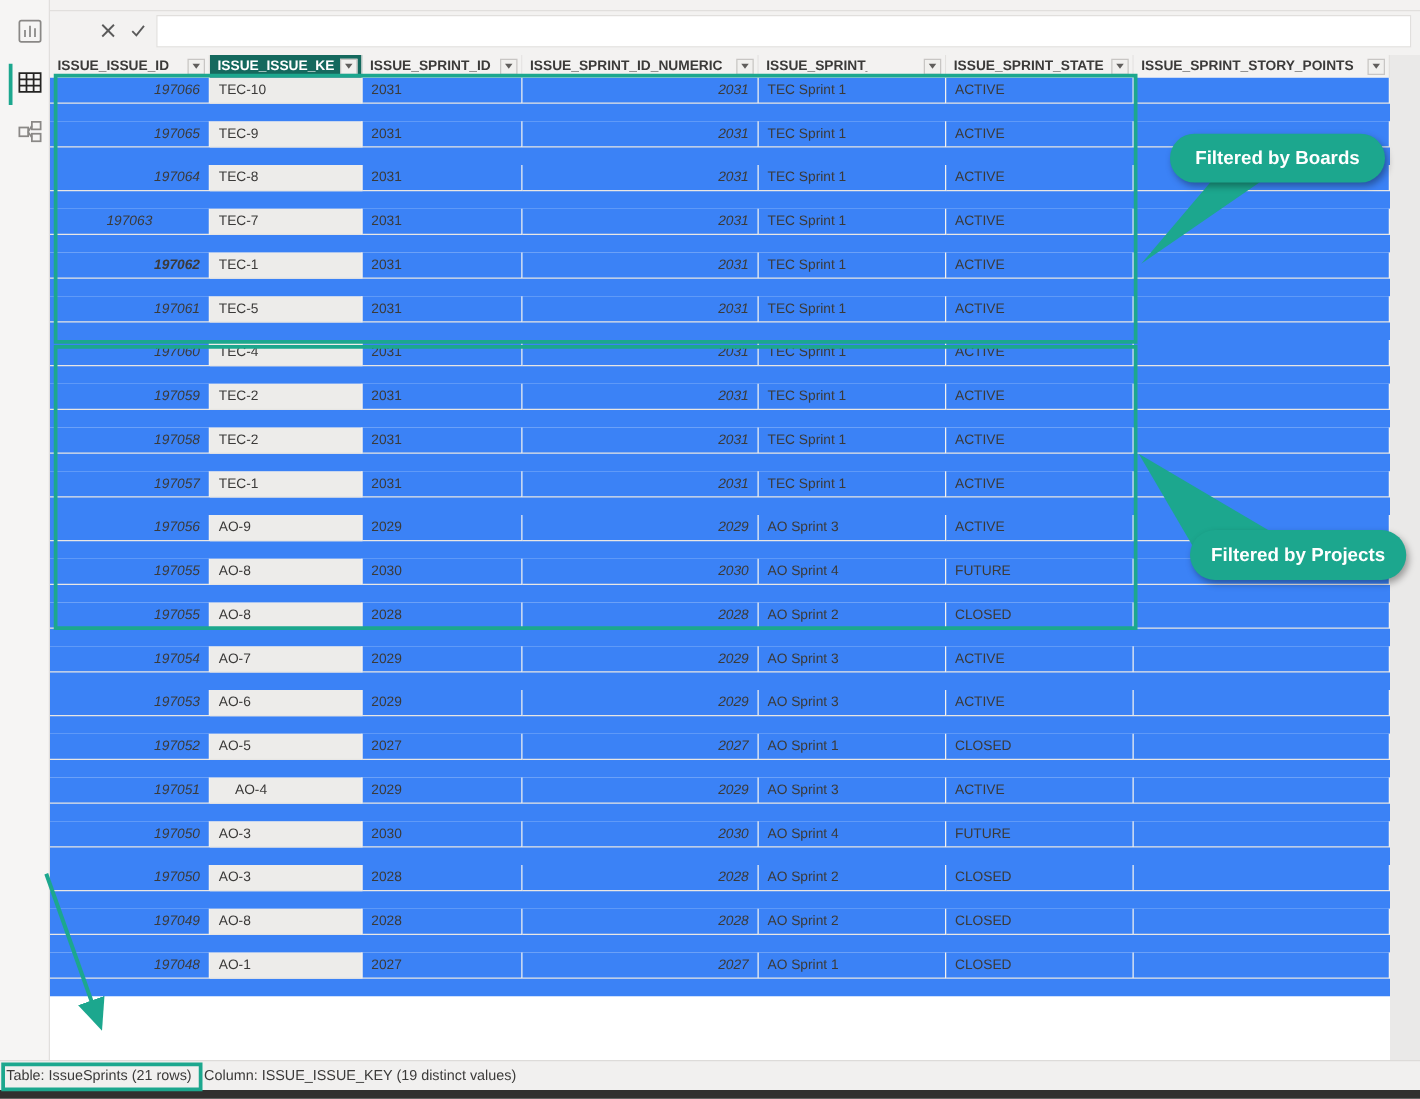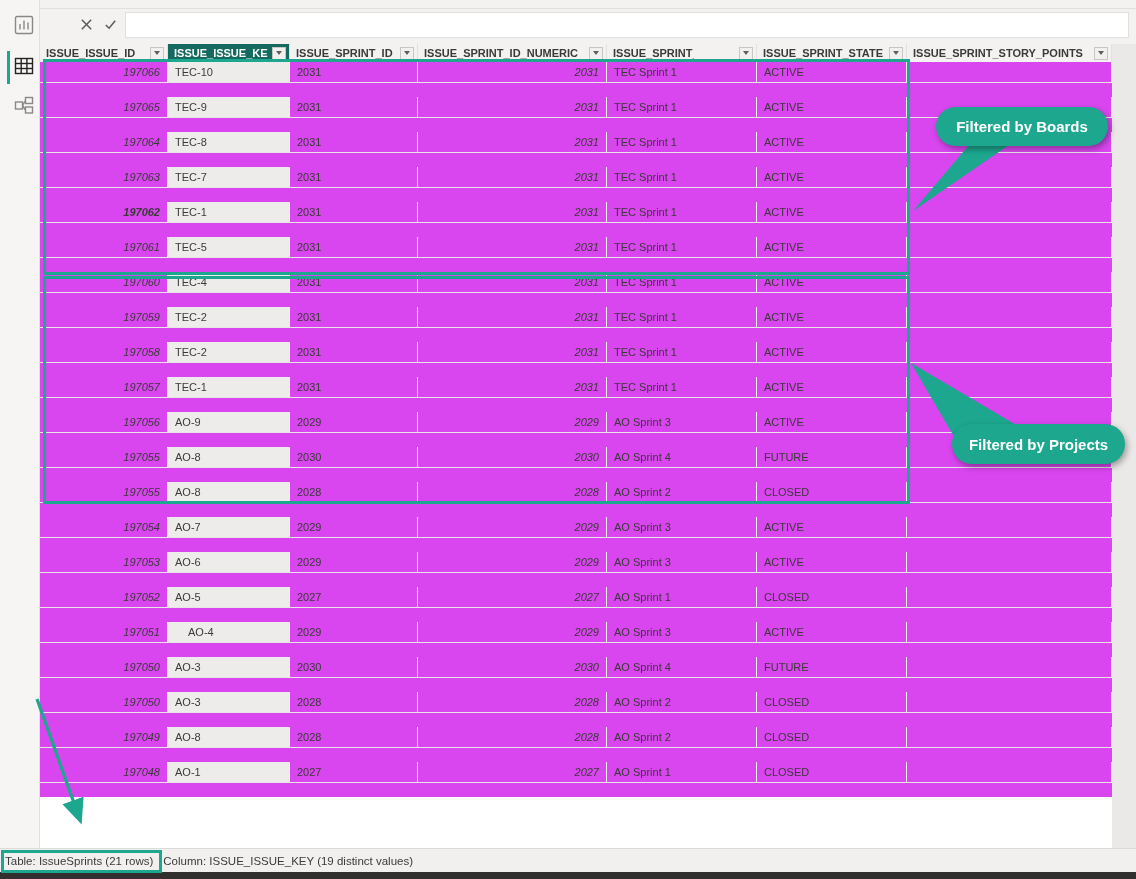--- a/index.html
+++ b/index.html
@@ -33,21 +33,21 @@
   .hcell { position:relative; height:18px; display:flex; align-items:center; justify-content:space-between;
     padding:0 3px 0 6px; border-right:1px solid #e3e1df; cursor:pointer; background:#f3f2f1; }
   .hcell .hlabel { font-size:11px; font-weight:bold; color:#3b3a39; white-space:nowrap; overflow:hidden; }
   .hcell.selected { background:var(--selheader); }
   .hcell.selected .hlabel { color:#ffffff; }
   .dd-btn { width:14px; height:13px; background:#f1f0ee; border:1px solid #c8c6c4;
     display:flex; align-items:center; justify-content:center; cursor:pointer; flex:none; margin-left:4px; }
   .dd-caret { width:0; height:0; border-left:3.5px solid transparent; border-right:3.5px solid transparent;
     border-top:4px solid #605e5c; }
   .grid-body { background:#ffffff; }
-  .grow { display:flex; height:35px; background:#d946ef; }
+  .grow { display:flex; height:35px; background:#3b82f6; }
   .cell { height:21px; line-height:20px; font-size:11px; padding:0 7px;
     border-right:1px solid #f2f1f0; border-bottom:1px solid #e8e6e4;
     white-space:nowrap; overflow:hidden; color:#3b3a39; cursor:cell; }
   .cell.num { text-align:right; font-style:italic; }
   .cell.keycol { background:#edecea; }
 
   .right-gutter { position:absolute; left:1112px; top:44px; width:24px; height:804px; background:#eae9e8; }
 
   
   .hl-rect { position:absolute; border:3px solid var(--accent); background:transparent;
@@ -190,21 +190,21 @@
       <div class="grow">
         <div class="cell num" style="width: 128px;">197064</div>
         <div class="cell keycol" style="width: 122px;">TEC-8</div>
         <div class="cell" style="width: 128px;">2031</div>
         <div class="cell num" style="width: 189px;">2031</div>
         <div class="cell" style="width: 150px;">TEC Sprint 1</div>
         <div class="cell" style="width: 150px;">ACTIVE</div>
         <div class="cell" style="width: 205px;"></div>
       </div>
       <div class="grow">
-        <div class="cell num" style="width: 128px;">197063</div>
+        <div class="cell num" style="width: 128px; text-align: center;">197063</div>
         <div class="cell keycol" style="width: 122px;">TEC-7</div>
         <div class="cell" style="width: 128px;">2031</div>
         <div class="cell num" style="width: 189px;">2031</div>
         <div class="cell" style="width: 150px;">TEC Sprint 1</div>
         <div class="cell" style="width: 150px;">ACTIVE</div>
         <div class="cell" style="width: 205px;"></div>
       </div>
       <div class="grow">
         <div class="cell num" style="width: 128px; font-weight: bold;">197062</div>
         <div class="cell keycol" style="width: 122px;">TEC-1</div>

